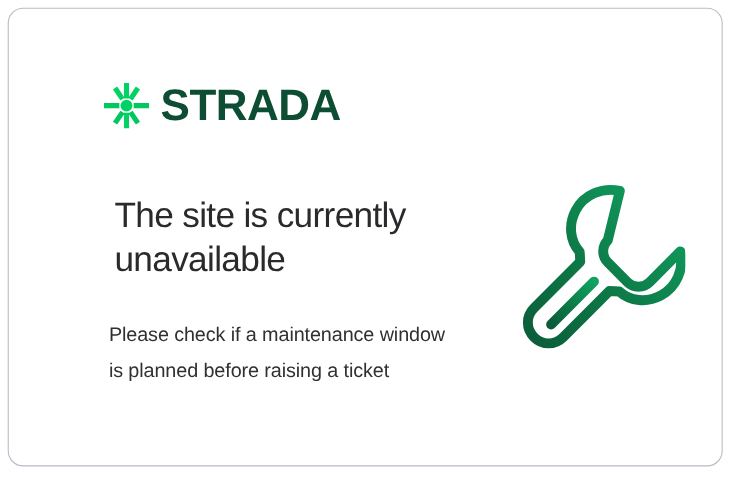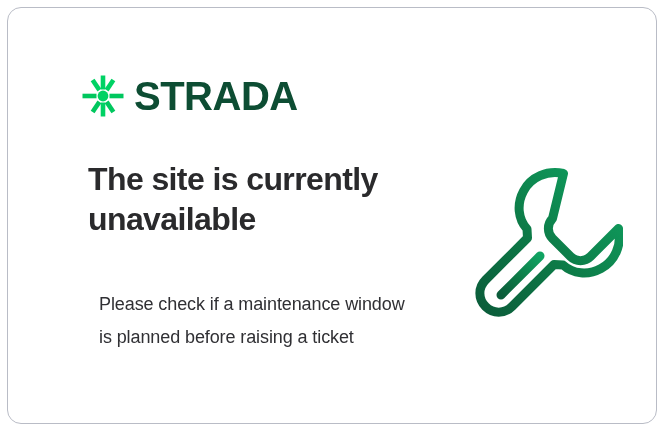--- a/index.html
+++ b/index.html
@@ -31,21 +31,21 @@
     height: 417px;
     box-sizing: border-box;
     background: #ffffff;
     border: 1px solid #b9bcc6;
     border-radius: 14px;
   }
 
   
   .brand {
     position: absolute;
-    left: 73px;
+    left: 85px;
     top: 66px;
     display: flex;
     align-items: center;
     gap: 9px;
   }
   .brand-mark {
     width: 44px;
     height: 44px;
     display: block;
     flex: none;
@@ -58,23 +58,23 @@
     line-height: 1;
     white-space: nowrap;
   }
 
   
   .headline {
     position: absolute;
     left: 80px;
     top: 152px;
     width: 340px;
-    margin: 0;
+    margin: 16px;
     font-size: 32px;
-    font-weight: 700;
+    font-weight: 400;
     line-height: 1.24;
     letter-spacing: -0.6px;
     color: #2a2a2c;
   }
 
   
   .body-copy {
     position: absolute;
     left: 80px;
     top: 269px;

